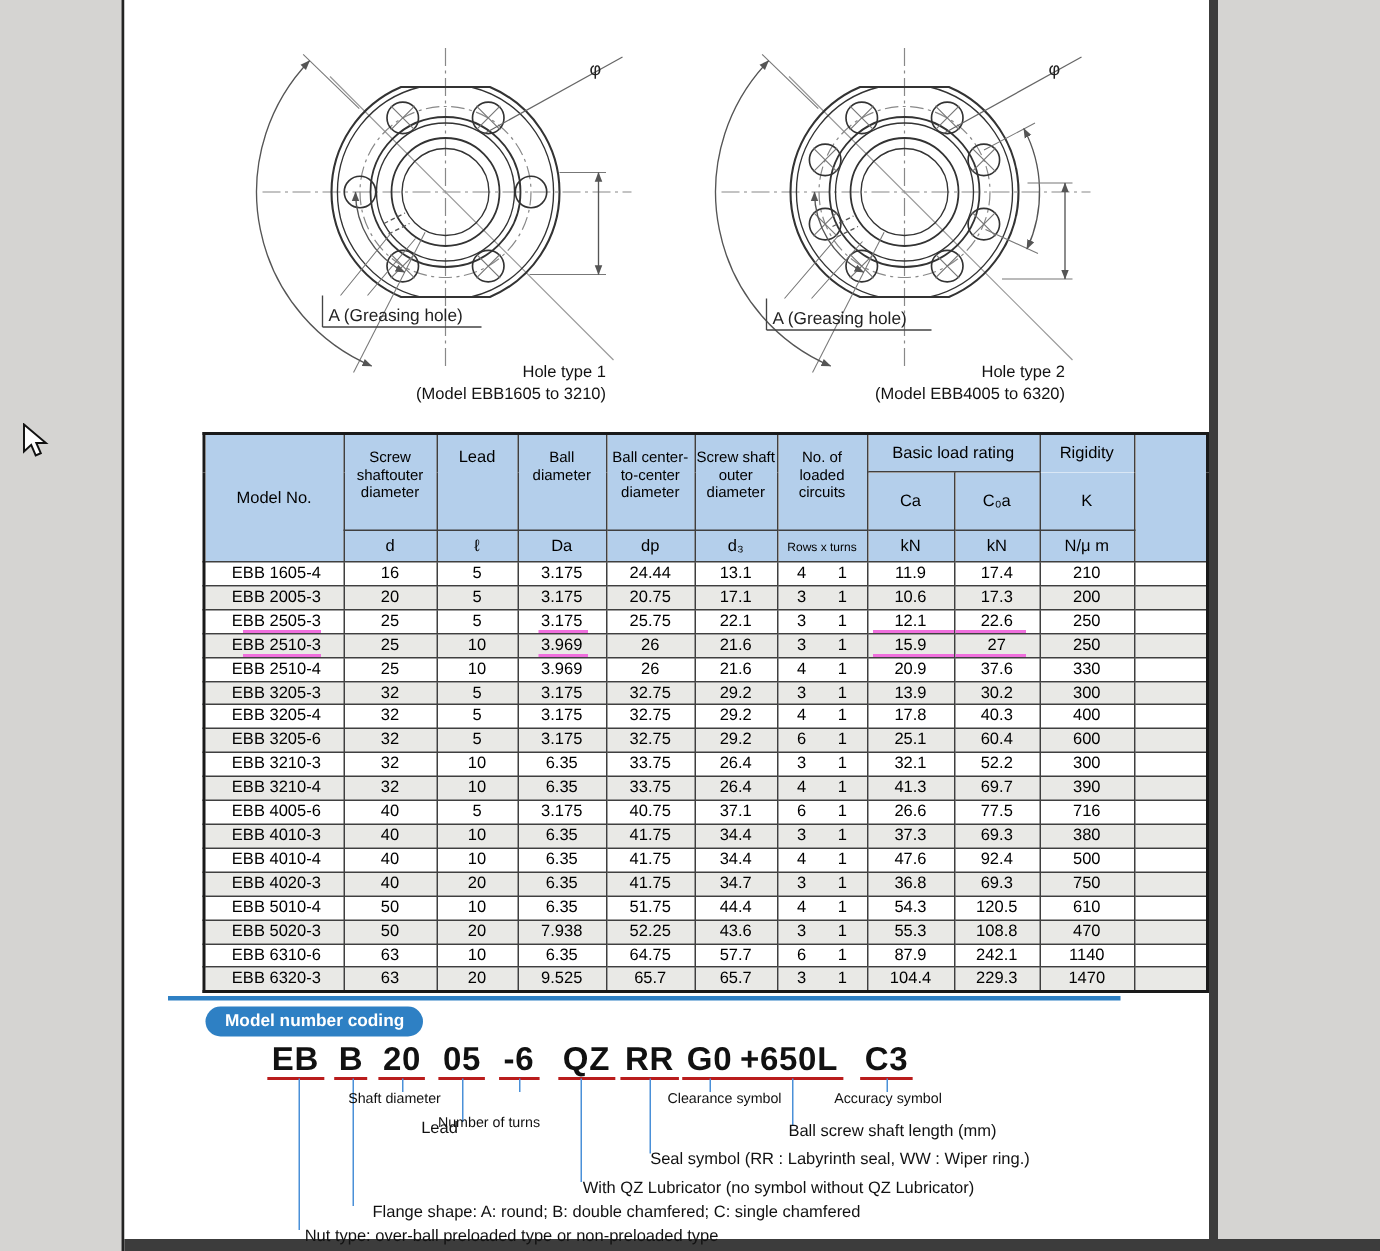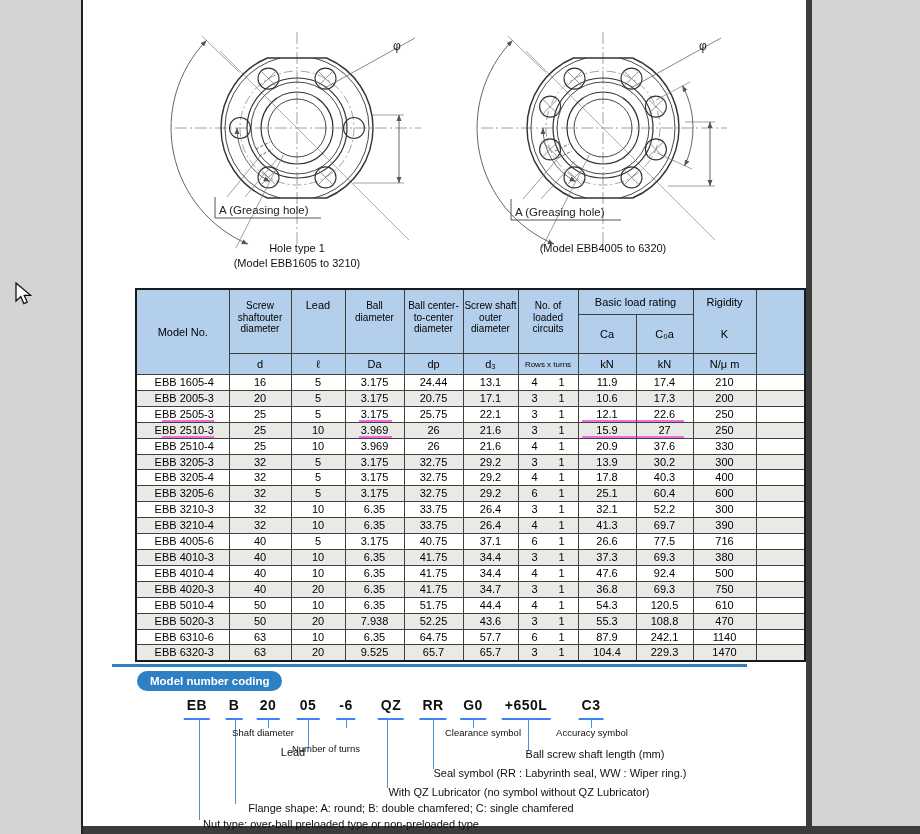--- a/index.html
+++ b/index.html
@@ -6,21 +6,21 @@
   body{position:relative;width:920px;height:834px;overflow:hidden;background:#fff;
        font-family:"Liberation Sans",sans-serif;color:#111}
   .gray-left{position:absolute;left:0;top:0;width:81px;height:834px;background:#d5d4d2}
   .thin-line{position:absolute;left:81px;top:0;width:2px;height:834px;background:#232323}
   .page{position:absolute;left:83px;top:0;width:723px;height:826px;background:#fff}
   .bar-right{position:absolute;left:806px;top:0;width:6px;height:826px;background:#3c3c3c}
   .gray-right{position:absolute;left:812px;top:0;width:108px;height:826px;background:#d5d4d2}
   .bar-bottom{position:absolute;left:83px;top:826px;width:837px;height:8px;background:#3c3c3c}
   .abs{position:absolute}
   svg.drawing{position:absolute}
-  .cap{position:absolute;width:214px;text-align:center;font-size:11px;line-height:15px;color:#111}
+  .cap{position:absolute;width:214px;text-align:right;font-size:11px;line-height:15px;color:#111}
 
   
   table.spec{position:absolute;left:52px;top:288px;width:669px;border-collapse:collapse;
              table-layout:fixed;font-size:11px;color:#000;border:2px solid #1a1a1a}
   .spec th,.spec td{border:1px solid #3f3f3f;padding:0;text-align:center;font-weight:normal;overflow:hidden}
   .spec thead th{background:#b4cfeb}
   .spec .lbl{font-size:10px;vertical-align:top;padding-top:10px;line-height:11.5px}
   .spec .mid{vertical-align:middle}
   tr.h1 th{height:24px}
   tr.h2 th{height:38px}
@@ -38,22 +38,22 @@
      content:"";position:absolute;bottom:0;height:2px;background:#ef6fdd}
   .marked td:nth-child(1)::after{left:25px;width:52px}
   .marked td:nth-child(4)::after{left:13px;width:33px}
   .marked td:nth-child(8)::after{left:3px;right:-1px}
   .marked td:nth-child(9)::after{left:-1px;right:9px}
 
   
   .rule{position:absolute;left:29px;top:664px;width:635px;height:3px;background:#2e80c4}
   .pill{position:absolute;left:54px;top:671px;height:20px;padding:0 13px;background:#2e80c4;
         border-radius:11px;color:#fff;font-weight:bold;font-size:11.5px;line-height:20px;white-space:nowrap}
-  .seg{position:absolute;top:694px;transform:translateX(-50%);font-weight:bold;font-size:14px;
-       line-height:23px;letter-spacing:.5px;color:#111;border-bottom:2px solid #3b82f6;padding:0 3px 1px;white-space:nowrap}
+  .seg{position:absolute;top:694px;transform:translateX(-50%);font-weight:bold;font-size:22px;
+       line-height:23px;letter-spacing:.5px;color:#111;border-bottom:2px solid #b91c1c;padding:0 3px 1px;white-space:nowrap}
   .dl{position:absolute;width:1px;background:#4a90d8}
   .clbl{position:absolute;transform:translateX(-50%);font-size:9.5px;white-space:nowrap;color:#111}
   .clbl2{position:absolute;transform:translateX(-50%);font-size:11px;white-space:nowrap;color:#111}
 </style>
 </head>
 <body>
 
 <div class="gray-left"></div>
 <div class="thin-line"></div>
 <div class="bar-right"></div>
@@ -172,20 +172,21 @@
     <path d="M222 96 H 252 M205 160 H 252" stroke="#777" stroke-width=".7" fill="none"></path>
     <path d="M247 96 V 160" stroke="#555" stroke-width=".9" fill="none" marker-start="url(#ar)" marker-end="url(#ar)"></path>
     <g stroke="#555" stroke-width=".9" stroke-dasharray="3 2">
       <path d="M92 125 L106 118 M95 132 L109 125"></path>
     </g>
     <path d="M60 173 L96 131 M78 173 L112 135" stroke="#777" stroke-width=".7" fill="none"></path>
     <text x="52" y="190" font-size="11.5" fill="#222">A (Greasing hole)</text>
     <path d="M48 194 H 158 M48 194 V 173" stroke="#444" stroke-width=".9" fill="none"></path>
   </svg>
   <div class="cap" style="left:413px;top:241px">
+    <div>Hole type 2</div>
     <div>(Model EBB4005 to 6320)</div>
   </div>
 
   <table class="spec">
     <colgroup>
       <col style="width:93px">
         <col style="width:62px">
         <col style="width:54px">
         <col style="width:59px">
       <col style="width:59px">

